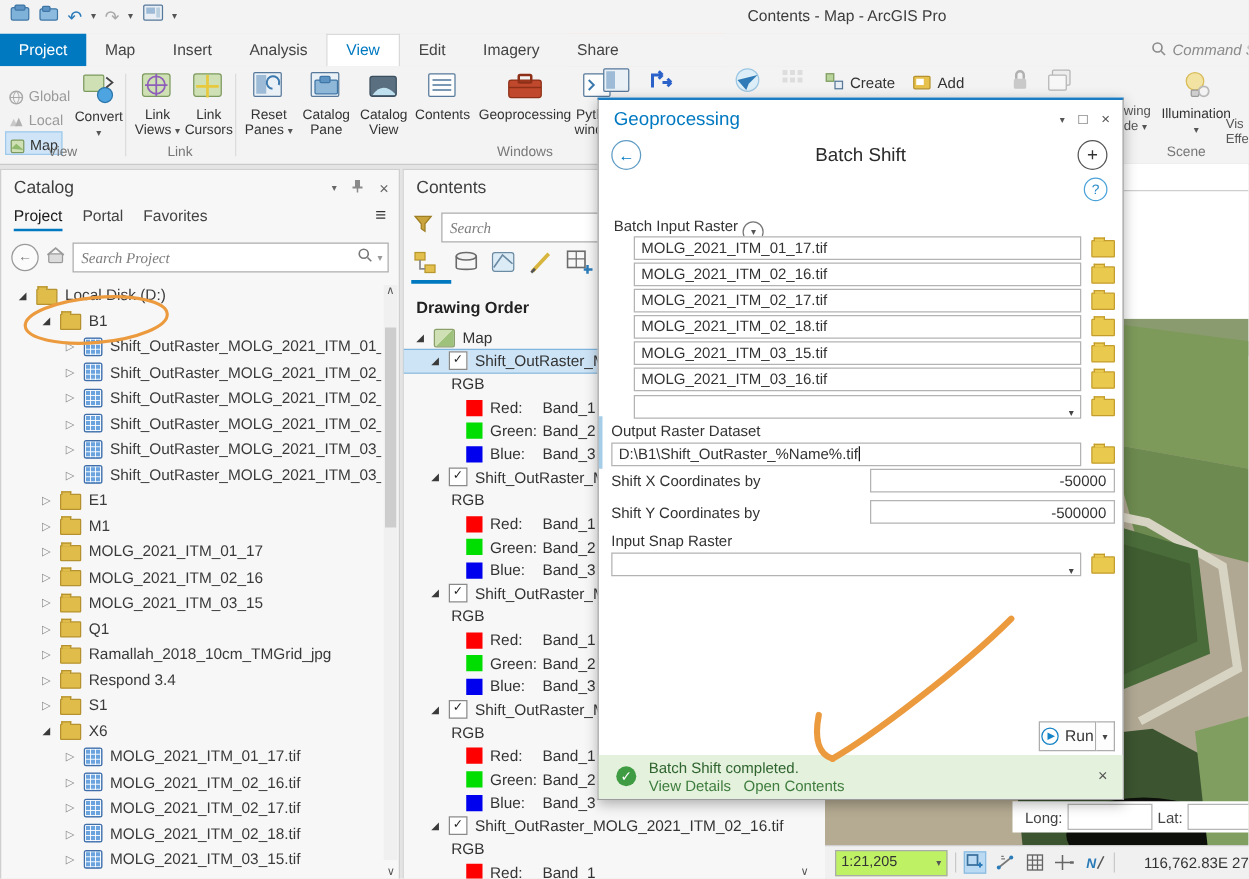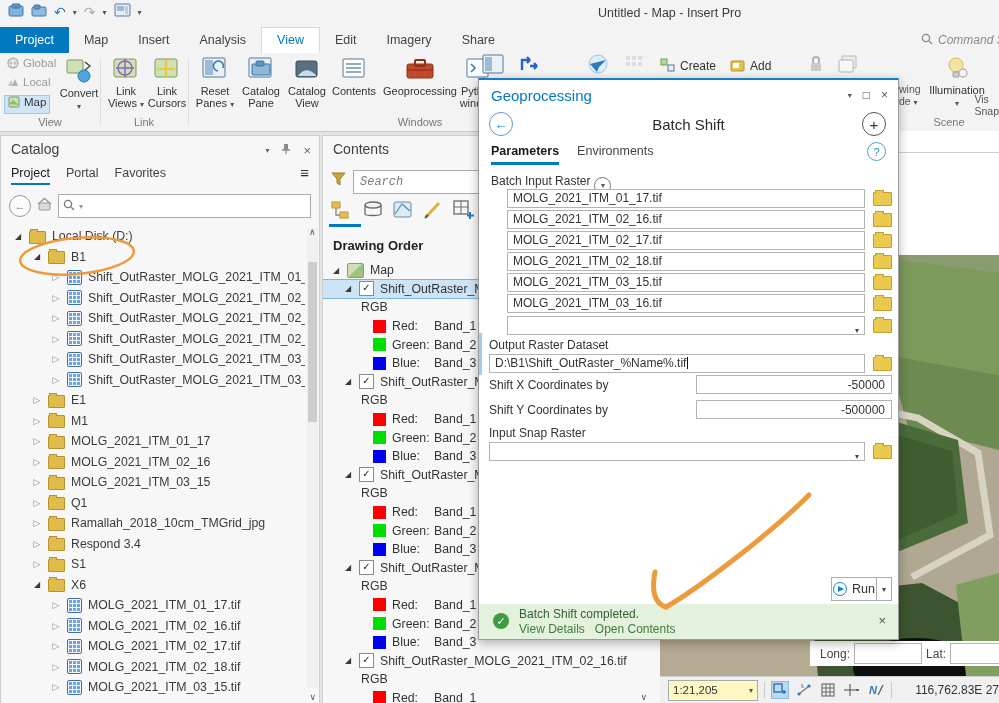--- a/index.html
+++ b/index.html
@@ -17,40 +17,40 @@
   .rtab{padding:0 15px;line-height:26px;font-size:12.5px;color:#444;white-space:nowrap;}
   .rtab.project{background:#0079c1;color:#fff;}
   .rtab.active{background:#fff;color:#0079c1;border:1px solid #d9d9d9;border-bottom:none;line-height:24px;}
   .ctx-tabs{position:absolute;left:455px;top:27px;width:125px;height:26px;display:flex;justify-content:center;}
   .ctx-tabs .rtab{color:#6e5c4e;padding:0 10px;}
   .cmdsearch{position:absolute;right:0;top:30px;width:78px;height:20px;display:flex;align-items:center;gap:5px;overflow:hidden;color:#8a8a8a;font-style:italic;font-size:12px;white-space:nowrap;}
   
   .ribbon{position:absolute;left:0;top:53px;width:999px;height:78px;background:#f3f3f3;border-bottom:1px solid #c9c9c9;}
   .grp-label{position:absolute;bottom:3px;font-size:11px;color:#777;text-align:center;}
   .vsep{position:absolute;top:6px;bottom:6px;width:1px;background:#dcdcdc;}
-  .smallbtn{position:absolute;height:17px;display:flex;align-items:flex-start;gap:4px;font-size:11.5px;color:#9a9a9a;padding:0 3px;}
+  .smallbtn{position:absolute;height:17px;display:flex;align-items:flex-end;gap:4px;font-size:11.5px;color:#9a9a9a;padding:0 3px;margin-top:10px;}
   .smallbtn.sel{background:#cfe5f7;border:1px solid #9ec9ea;color:#333;}
   .bigbtn{position:absolute;width:46px;text-align:center;font-size:11px;color:#333;line-height:12px;}
   .bigbtn .bicon{display:inline-block;margin-bottom:2px;}
   .caret{font-size:8px;color:#555;}
   .ribbon-strip{position:absolute;left:478px;top:0;width:421px;height:25px;overflow:hidden;display:flex;align-items:center;gap:14px;padding-left:4px;font-size:12px;color:#333;}
   .scenegrp{position:absolute;left:899px;top:0;width:100px;height:78px;overflow:hidden;}
   .tinytxt{font-size:10.5px;color:#555;line-height:12px;}
   
   .panel{position:absolute;background:#f7f7f7;border:1px solid #cfcfcf;}
   .ptitle{position:absolute;left:10px;top:5px;font-size:14px;color:#3f3f3f;}
   .picons{position:absolute;right:8px;top:7px;display:flex;gap:12px;color:#666;font-size:12px;align-items:center;}
   
   .cat-tabs{position:absolute;left:10px;top:30px;display:flex;gap:16px;font-size:12.5px;color:#444;}
   .cat-tab.on{color:#1a1a1a;border-bottom:2px solid #0079c1;padding-bottom:3px;}
   .hamb{position:absolute;right:10px;top:28px;font-size:15px;color:#333;}
   .searchrow{position:absolute;left:8px;top:58px;right:8px;height:24px;display:flex;align-items:center;gap:6px;}
   .circlebtn{width:20px;height:20px;border:1px solid #9a9a9a;border-radius:50%;color:#777;font-size:11px;display:flex;align-items:center;justify-content:center;background:#fbfbfb;flex:none;}
   .sinput{flex:1;height:22px;background:#fff;border:1px solid #acacac;display:flex;align-items:center;padding:0 4px;gap:4px;}
-  .sinput input{flex:1;border:none;outline:none;font-size:12px;font-family:Liberation Mono, monospace;background:transparent;}
+  .sinput input{flex:1;border:none;outline:none;font-size:12px;font-family:Liberation Serif, serif;background:transparent;}
   .sinput input::placeholder{font-style:italic;color:#7d7d7d;}
   .ct-tree{position:absolute;left:0;top:90px;right:14px;bottom:4px;overflow:hidden;}
   .ct-row{height:20.5px;display:flex;align-items:center;gap:6px;white-space:nowrap;}
   .exp{width:10px;text-align:center;flex:none;}
   .exp.open{font-size:8px;color:#3a3a3a;}
   .exp.closed{font-size:9px;color:#8a8a8a;}
   .ct-label{font-size:12.3px;color:#3a3a3a;}
   .folder-icon{width:15px;height:11px;background:#e0bd4a;border:1px solid #b5922f;border-radius:1px;position:relative;flex:none;margin-top:2px;}
   .folder-icon::before{content:"";position:absolute;top:-3px;left:0;width:6px;height:2px;background:#e0bd4a;border:1px solid #b5922f;border-bottom:none;}
   .raster-icon{width:13px;height:13px;flex:none;background-color:#6aa3dd;background-image:linear-gradient(rgba(255,255,255,.9) 1px,transparent 1px),linear-gradient(90deg,rgba(255,255,255,.9) 1px,transparent 1px);background-size:4px 4px;border:1px solid #3f6ea8;border-radius:2px;}
@@ -70,21 +70,21 @@
   .layerhead.sel{background:#cde4f6;outline:1px solid #7fb5dd;}
   .swatch{width:13px;height:13px;flex:none;}
   .mapicon{width:15px;height:13px;border:1px solid #8aa06a;border-radius:2px;background:linear-gradient(135deg,#cfe0b5 50%,#9ec27c 50%);flex:none;}
   
   .map-view{position:absolute;left:660px;top:131px;width:339px;height:545px;background:#fff;overflow:hidden;}
   .map-hair{position:absolute;left:0;top:21px;width:100%;height:1px;background:#cfcfcf;}
   .lonlat{position:absolute;left:150px;top:510px;width:189px;height:25px;background:#fff;display:flex;align-items:center;gap:4px;padding-left:10px;font-size:12px;color:#444;}
   .lonlat input{width:62px;height:17px;border:1px solid #b5b5b5;font-size:11px;}
   
   .statusbar{position:absolute;left:660px;top:676px;width:339px;height:27px;background:#f0f0f0;border-top:1px solid #cfcfcf;display:flex;align-items:center;gap:6px;padding-left:8px;box-sizing:border-box;}
-  .scalebox{width:80px;height:19px;background:#fef9c3;border:1px solid #ababab;font-size:11.5px;display:flex;align-items:center;justify-content:space-between;padding:0 4px;color:#333;flex:none;}
+  .scalebox{width:80px;height:19px;background:#bef264;border:1px solid #ababab;font-size:11.5px;display:flex;align-items:center;justify-content:space-between;padding:0 4px;color:#333;flex:none;}
   .stico{width:18px;height:18px;display:flex;align-items:center;justify-content:center;flex:none;}
   .stico.sel{background:#b9daf2;border:1px solid #8cbbe0;box-sizing:border-box;}
   .stsep{width:1px;height:16px;background:#c9c9c9;flex:none;}
   .coords{flex:1;text-align:right;font-size:12px;color:#333;white-space:nowrap;overflow:hidden;}
   
   .gp{position:absolute;left:478px;top:78px;width:421px;height:562px;background:#fff;border:1px solid #9c9c9c;border-top:2px solid #1a7dc4;box-sizing:border-box;box-shadow:0 3px 10px rgba(0,0,0,.3);}
   .gp-title{position:absolute;left:12px;top:7px;font-size:15px;color:#0079c1;}
   .gp-winicons{position:absolute;right:10px;top:8px;display:flex;gap:11px;color:#555;font-size:12px;align-items:center;}
   .gp-back{position:absolute;left:10px;top:32px;width:22px;height:22px;border:1px solid #5f9cc4;border-radius:50%;color:#0079c1;font-size:13px;display:flex;align-items:center;justify-content:center;}
   .gp-tool{position:absolute;left:0;top:36px;width:100%;text-align:center;font-size:15px;color:#2b2b2b;}
@@ -144,21 +144,21 @@
         <span class="caret">▾</span>
       <span class="ico" style="color:#a9a9a9;font-size:14px;">↷</span>
         <span class="caret">▾</span>
       <span class="ico"><svg width="17" height="14">
             <rect x="1" y="1" width="15" height="12" rx="1" fill="#e8eef4" stroke="#56789a"></rect>
             <rect x="3" y="3" width="7" height="5" fill="#9dbbd6"></rect>
             <rect x="11" y="3" width="3" height="8" fill="#b9cede"></rect>
           </svg></span>
       <span class="caret" style="letter-spacing:0;">▾</span>
     </div>
-    <div class="win-title">Untitled - Map - Insert Pro</div>
+    <div class="win-title">Contents - Map - ArcGIS Pro</div>
   </div>
 
   <div class="tabrow">
     <div class="rtab project">Project</div>
     <div class="rtab">Map</div>
     <div class="rtab">Insert</div>
     <div class="rtab">Analysis</div>
     <div class="rtab active">View</div>
     <div class="rtab">Edit</div>
     <div class="rtab">Imagery</div>
@@ -332,21 +332,21 @@
       <div class="tinytxt" style="position:absolute;left:0;top:30px;"><span>wing</span><br><span>de</span> <span class="caret">▾</span></div>
       <div class="bigbtn" style="left:24px;top:3px;width:68px;">
         <span class="bicon"><svg width="22" height="24">
               <circle cx="10" cy="9" r="7" fill="#f3e3a2" stroke="#d8bc5a"></circle>
               <rect x="7" y="16" width="6" height="5" rx="1" fill="#cfcfcf" stroke="#9a9a9a"></rect>
               <circle cx="17" cy="17" r="4" fill="none" stroke="#b9b9b9" stroke-width="1.4"></circle>
             </svg></span>
         <div style="color:#333;">Illumination</div>
         <span class="caret">▾</span>
       </div>
-      <div class="tinytxt" style="position:absolute;right:0;top:40px;text-align:left;"><span>Vis</span><br><span>Snap</span></div>
+      <div class="tinytxt" style="position:absolute;right:0;top:40px;text-align:left;"><span>Vis</span><br><span>Effe</span></div>
       <div class="grp-label" style="left:0;width:100px;">Scene</div>
     </div>
   </div>
 
   <div class="panel" style="left:0;top:135px;width:318px;height:568px;">
     <div class="ptitle">Catalog</div>
     <div class="picons">
       <span style="font-size:8px;">▾</span>
       <span><svg width="10" height="12">
             <rect x="3" y="1" width="4" height="6" fill="#8a8a8a"></rect>
@@ -361,20 +361,21 @@
       <span class="cat-tab">Favorites</span>
     </div>
     <span class="hamb">≡</span>
     <div class="searchrow">
       <span class="circlebtn">←</span>
       <span><svg width="15" height="14">
             <rect x="2" y="6" width="11" height="7" rx="1" fill="#dcdcdc" stroke="#9a9a9a"></rect>
             <path d="M1 7 L7.5 1.5 L14 7" fill="none" stroke="#9a9a9a" stroke-width="1.4"></path>
           </svg></span>
       <div class="sinput">
+        <input placeholder="Search Project" style="">
         <span><svg width="12" height="12">
               <circle cx="5" cy="5" r="3.6" fill="none" stroke="#777" stroke-width="1.3"></circle>
               <line x1="8" y1="8" x2="11" y2="11" stroke="#777" stroke-width="1.3"></line>
             </svg></span>
         <span class="caret" style="color:#999;">▾</span>
       </div>
     </div>
     <div class="ct-tree">
         <div class="ct-row" style="padding-left: 12px;">
           <span class="exp open">◢</span>
@@ -729,24 +730,20 @@
   <div class="gp">
     <div class="gp-title">Geoprocessing</div>
     <div class="gp-winicons">
       <span style="font-size:8px;">▾</span>
       <span>□</span>
       <span>×</span>
     </div>
     <div class="gp-back">←</div>
     <div class="gp-tool">Batch Shift</div>
     <div class="gp-plus">+</div>
-    <div class="gp-tabs">
-      <span class="gp-tab on">Parameters</span>
-      <span class="gp-tab">Environments</span>
-    </div>
     <div class="gp-help">?</div>
 
     <div class="gp-lbl" style="left:12px;top:94px;">
       <span>Batch Input Raster</span><span class="chev-circ">▾</span>
     </div>
     <div class="gp-inputs">
         <div class="gp-inrow">
           <div class="gp-box" style="right: 0px;">MOLG_2021_ITM_01_17.tif</div>
           <div class="gp-folder" style="left: 366px; top: 3px;"></div>
         </div>

